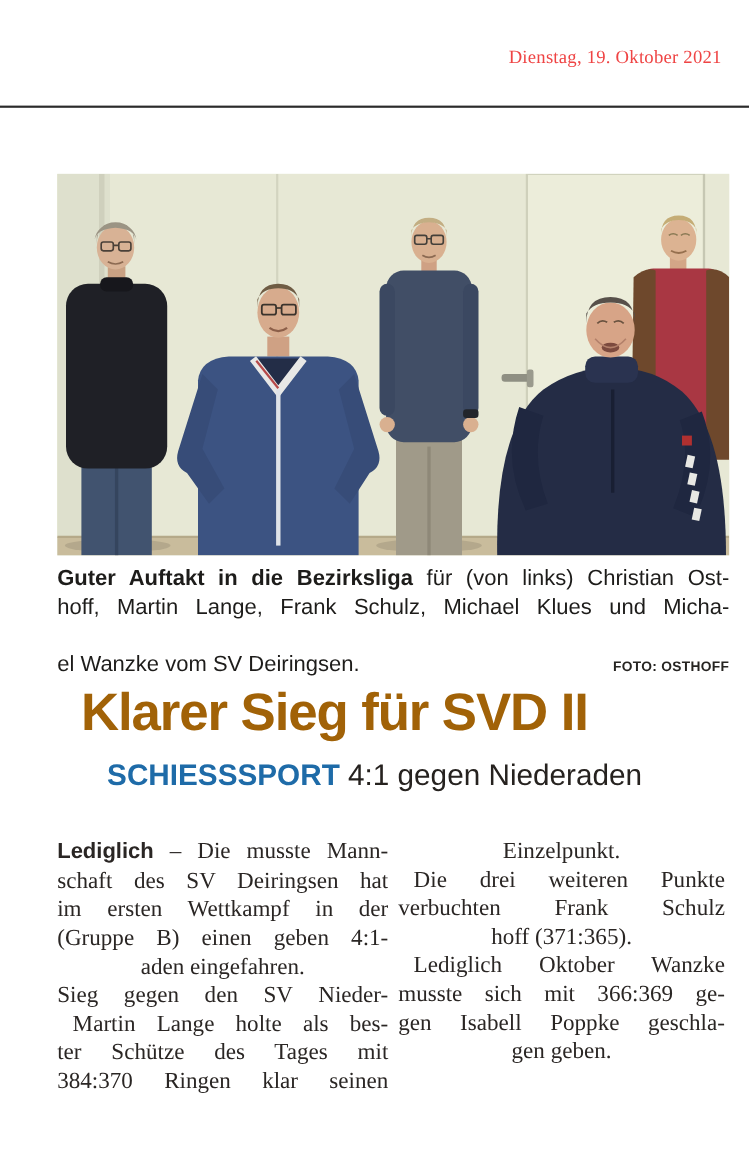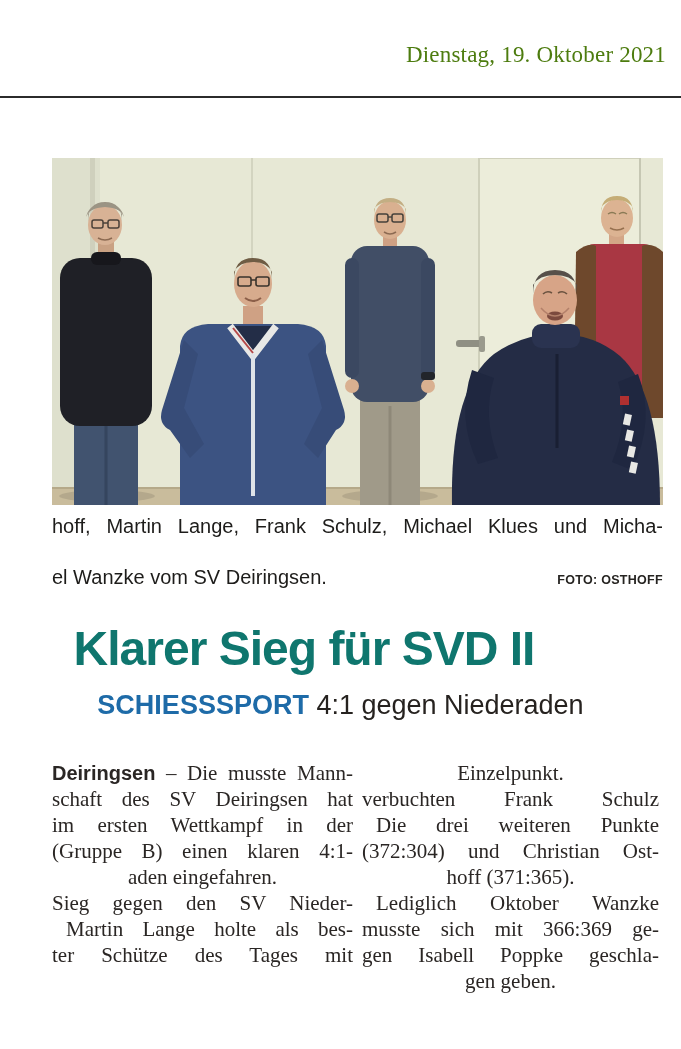--- a/index.html
+++ b/index.html
@@ -4,37 +4,37 @@
 <style>
   html,body{margin:0;padding:0;}
   body{
     width:681px;height:1049px;background:#ffffff;position:relative;overflow:hidden;
     font-family:"Liberation Serif",serif;color:#262220;
     -webkit-font-smoothing:antialiased;
   }
   .abs{position:absolute;}
 
   
-  .date{top:42px;right:15px;font-size:23px;color:#4d7c0f;letter-spacing:.2px;}
+  .date{top:42px;right:25px;font-size:17px;color:#ef4444;letter-spacing:.2px;}
   .rule{top:96px;left:0;width:681px;height:2px;background:#2b2b2b;}
 
   
   .photo{left:52px;top:158px;width:611px;height:347px;overflow:hidden;background:#e7e8d5;}
 
   
   .caption{left:52px;top:513px;width:611px;font-family:"Liberation Sans",sans-serif;
            font-size:20px;line-height:26px;color:#1d1c1a;}
   .caption .cap-lead{font-weight:700;}
   .credit{font-size:12.5px;font-weight:700;letter-spacing:.3px;color:#262421;
           font-family:"Liberation Sans",sans-serif;white-space:nowrap;margin-top:28px;}
 
   
   .headline{left:0;top:620px;width:608px;text-align:center;
             font-family:"Liberation Sans",sans-serif;font-weight:700;
-            font-size:48px;line-height:58px;letter-spacing:-1px;color:#0f766e;}
+            font-size:48px;line-height:58px;letter-spacing:-1px;color:#a16207;}
   .subhead{left:0;top:688px;width:681px;text-align:center;
            font-family:"Liberation Sans",sans-serif;font-size:27px;line-height:34px;color:#26221f;}
   .kicker{font-weight:700;}
 
   
   .col{font-size:21px;line-height:26px;color:#2a2624;}
   .col-left{left:52px;top:760px;width:301px;}
   .col-right{left:362px;top:760px;width:297px;}
   .line{text-align:center;white-space:nowrap;}
   .line.j{white-space:normal;text-align:justify;text-align-last:justify;}
@@ -143,45 +143,46 @@
       <ellipse cx="503" cy="142" rx="22" ry="25" fill="#d7a487"></ellipse>
       <path d="M481,136 Q481,112 503,112 Q525,112 525,136 L525,127 Q519,117 503,117 Q487,117 481,127 Z" fill="#57504a"></path>
       <path d="M491,136 Q495,132 500,135 M506,135 Q511,132 515,136" stroke="#6b5340" stroke-width="1.6" fill="none"></path>
       <ellipse cx="503" cy="158" rx="8" ry="4.5" fill="#7c4a3e"></ellipse>
       <path d="M489,150 Q503,166 517,150" stroke="#b3806a" stroke-width="1.5" fill="none"></path>
     </g>
   </svg>
 </div>
 
 <div class="abs caption" id="caption">
+    <div class="line j"><span class="cap-lead">Guter Auftakt in die Bezirksliga</span><span> für (von links) Christian Ost-</span></div>
     <div class="line j"><span>hoff, Martin Lange, Frank Schulz, Michael Klues und Micha-</span></div>
     <div class="line with-credit">
       <span>el Wanzke vom SV Deiringsen.</span>
       <span class="credit">FOTO: OSTHOFF</span>
     </div>
   </div>
 
 <h1 class="abs headline" style="margin:0;">Klarer Sieg für SVD II</h1>
 <div class="abs subhead">
   <span class="kicker" id="kicker" style="color: rgb(30, 107, 168);">SCHIESSSPORT</span><span> 4:1 gegen Niederaden</span>
 </div>
 
 <div class="abs col col-left" id="col0">
-    <div class="line j"><span class="lead">Deiringsen</span><span> – Die musste Mann-</span></div>
+    <div class="line j"><span class="lead">Lediglich</span><span> – Die musste Mann-</span></div>
     <div class="line j"><span>schaft des SV Deiringsen hat</span></div>
     <div class="line j"><span>im ersten Wettkampf in der</span></div>
-    <div class="line j"><span>(Gruppe B) einen klaren 4:1-</span></div>
+    <div class="line j"><span>(Gruppe B) einen geben 4:1-</span></div>
     <div class="line"><span>aden eingefahren.</span></div>
     <div class="line j"><span>Sieg gegen den SV Nieder-</span></div>
     <div class="line j ind"><span>Martin Lange holte als bes-</span></div>
     <div class="line j"><span>ter Schütze des Tages mit</span></div>
+    <div class="line j"><span>384:370 Ringen klar seinen</span></div>
   </div>
 <div class="abs col col-right" id="col1">
     <div class="line"><span>Einzelpunkt.</span></div>
+    <div class="line j ind"><span>Die drei weiteren Punkte</span></div>
     <div class="line j"><span>verbuchten Frank Schulz</span></div>
-    <div class="line j ind"><span>Die drei weiteren Punkte</span></div>
-    <div class="line j"><span>(372:304) und Christian Ost-</span></div>
     <div class="line"><span>hoff (371:365).</span></div>
     <div class="line j ind"><span>Lediglich Oktober Wanzke</span></div>
     <div class="line j"><span>musste sich mit 366:369 ge-</span></div>
     <div class="line j"><span>gen Isabell Poppke geschla-</span></div>
     <div class="line"><span>gen geben.</span></div>
   </div>
 
 </body></html>

